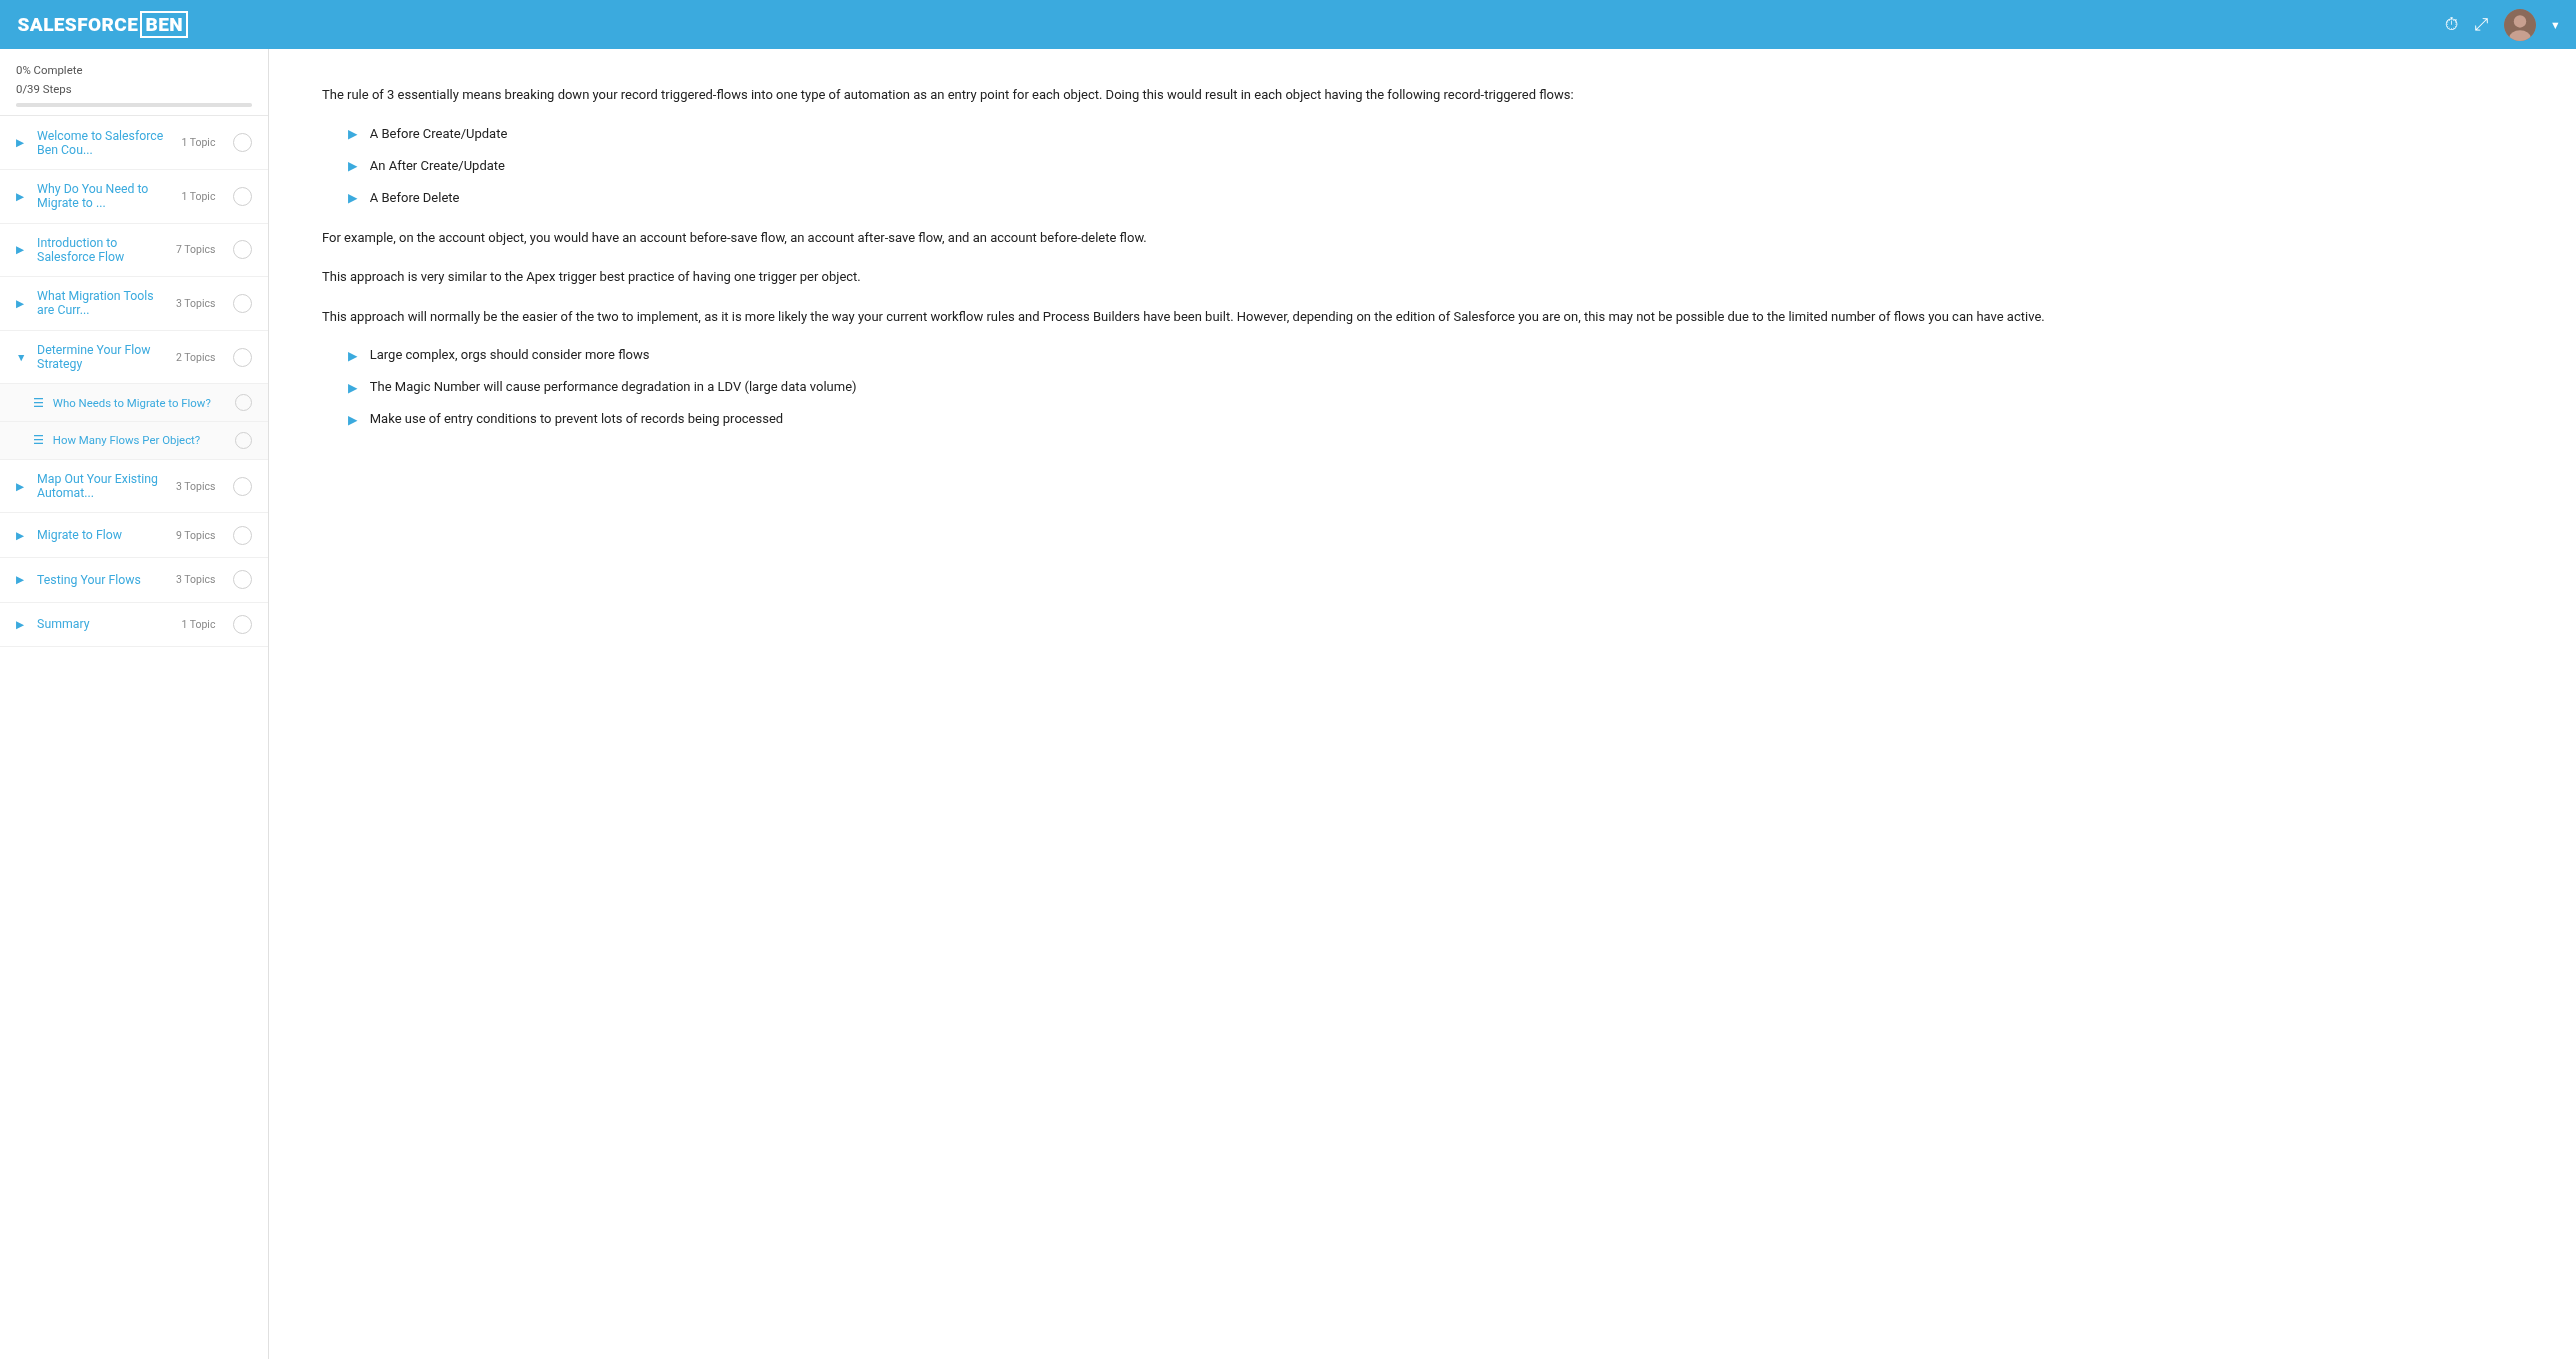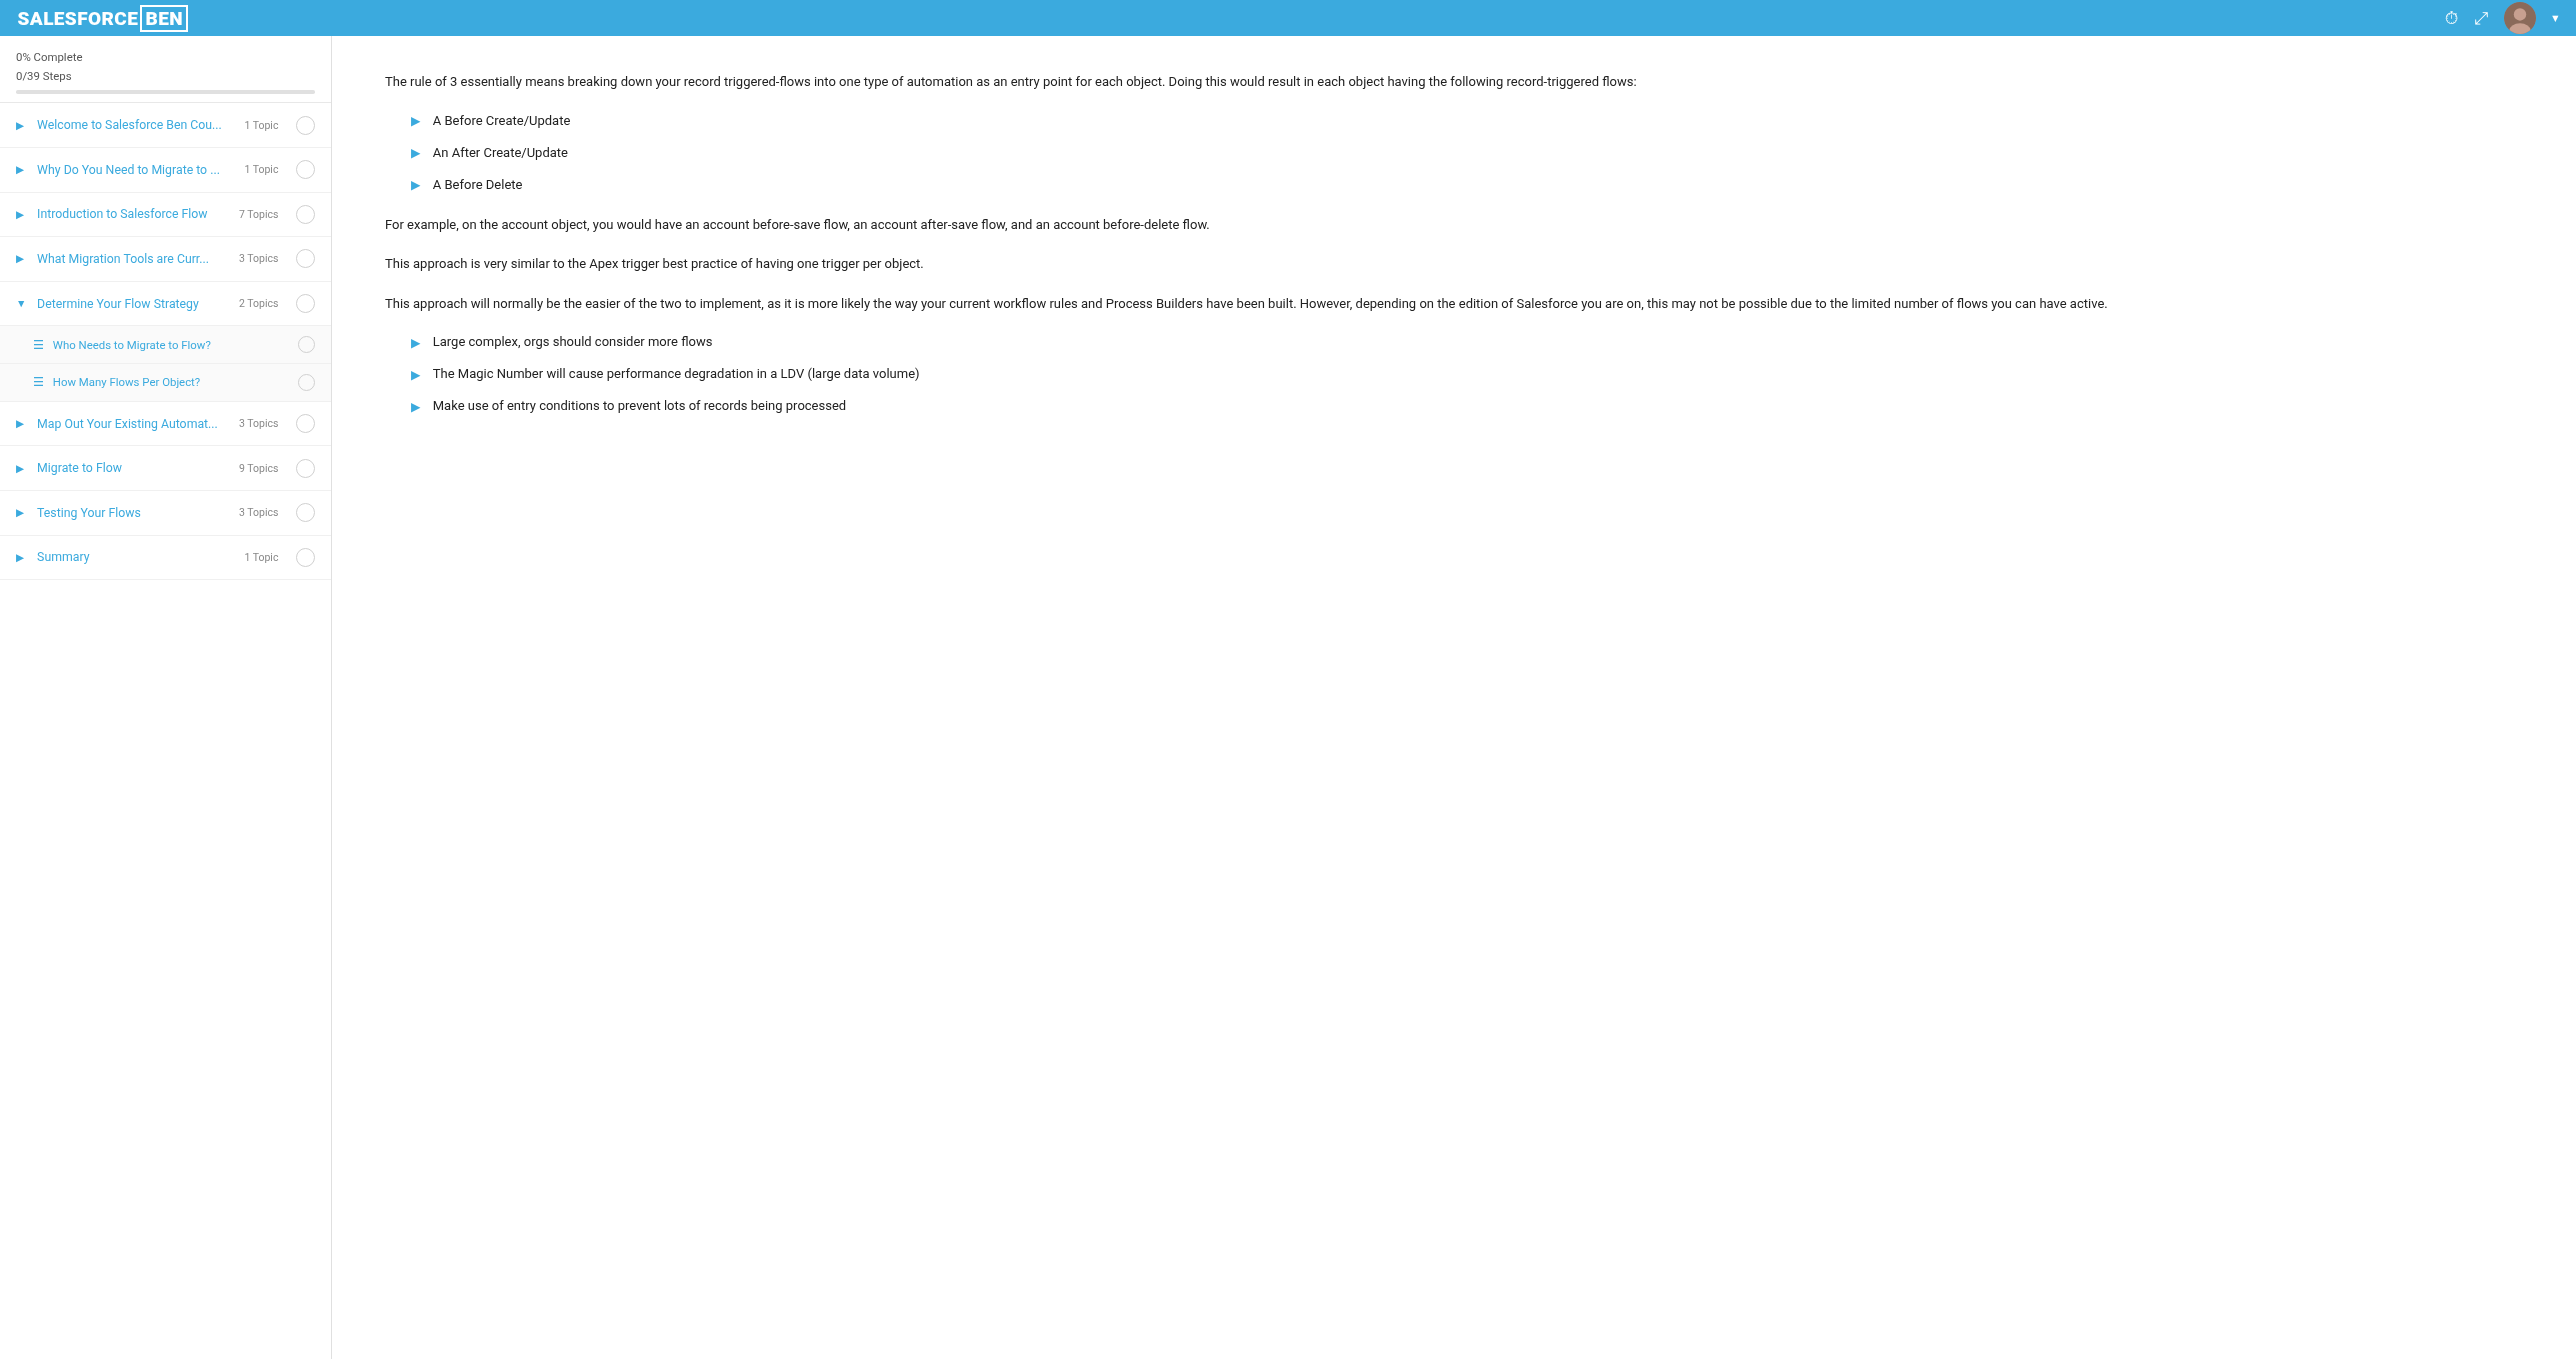--- a/index.html
+++ b/index.html
@@ -1,21 +1,21 @@
 <!DOCTYPE html>
 <html style="font-size:14px"><head>
   <meta charset="utf-8">
   <style>
     * { box-sizing: border-box; margin: 0; padding: 0; }
     body { font-family: -apple-system, BlinkMacSystemFont, 'Segoe UI', Roboto, sans-serif; background: #fff; display: flex; flex-direction: column; height: 100vh; overflow: hidden; }
 
     
     .header {
       background: #3baade;
-      height: 36px;
+      height: 49px;
       display: flex;
       align-items: center;
       justify-content: space-between;
       padding: 0 17.5px;
       flex-shrink: 0;
     }
     .header-logo {
       display: flex;
       align-items: center;
     }
@@ -54,21 +54,21 @@
 
     
     .main-layout {
       display: flex;
       flex: 1;
       overflow: hidden;
     }
 
     
     .sidebar {
-      width: 332px;
+      width: 269px;
       flex-shrink: 0;
       border-right: 0.9px solid #e0e0e0;
       overflow-y: auto;
       background: #fff;
     }
     .sidebar-progress {
       padding: 12.3px 16px 8.8px 16px;
       border-bottom: 0.9px solid #e8e8e8;
     }
     .progress-text {

